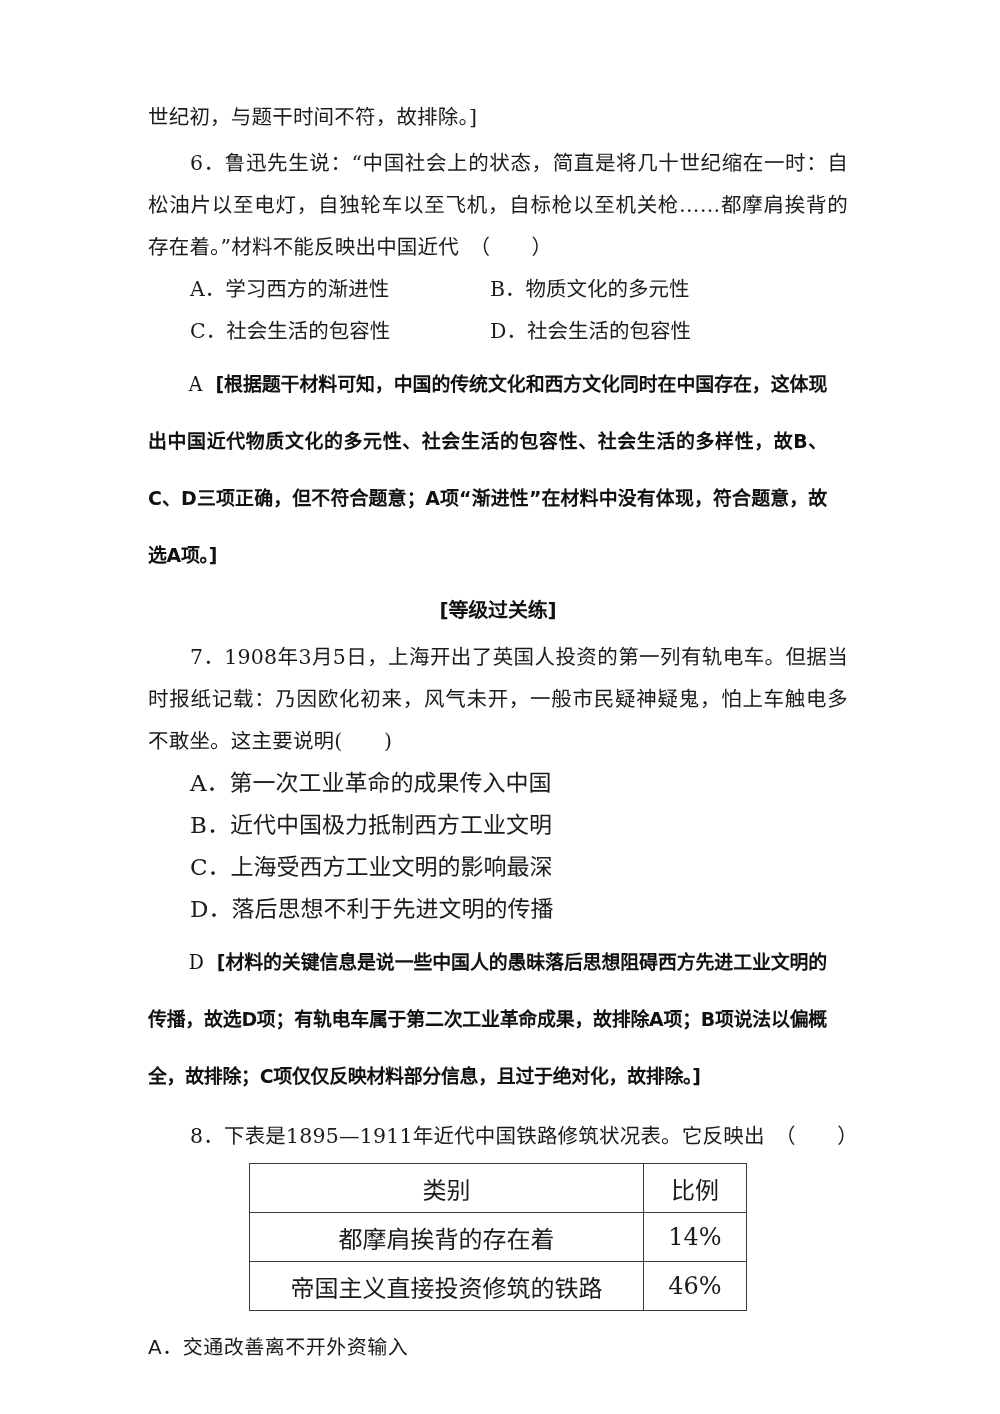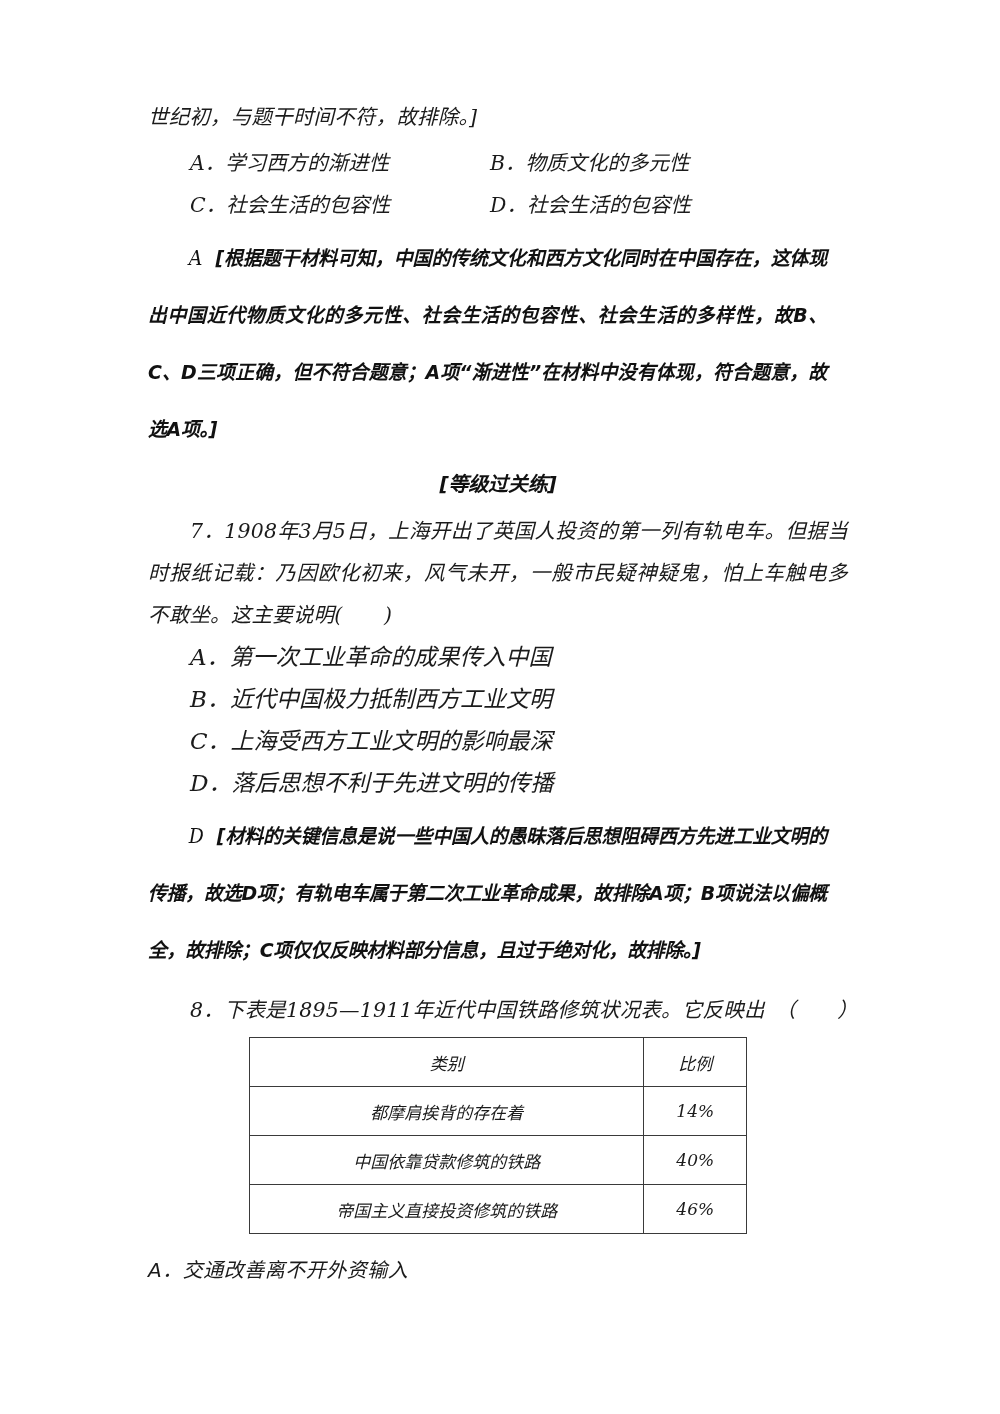--- a/index.html
+++ b/index.html
@@ -17,21 +17,20 @@
     overflow: hidden;
   }
 
   .page {
     position: absolute;
     left: 0;
     top: 0;
     width: 864px;
     height: 1414px;
     background: #ffffff;
-    font-style: italic;
   }
 
   .content {
     position: absolute;
     left: 148px;
     top: 96px;
     width: 700px;
   }
 
   
@@ -108,21 +107,21 @@
   
   .table-wrap {
     display: flex;
     justify-content: center;
     margin-top: 6px;
   }
   table.rail-table {
     border-collapse: collapse;
     width: 498px;
     font-family: "DejaVu Serif", "Liberation Serif", serif;
-    font-size: 17px;
+    font-size: 24px;
     color: #1b1b1b;
   }
   table.rail-table td {
     border: 1px solid #3a3a3a;
     text-align: center;
     height: 44px;
     padding: 2px 4px;
     vertical-align: middle;
   }
   table.rail-table td.cat { width: 402px; }
@@ -145,20 +144,21 @@
 
 <div class="page">
   <div class="content">
 
     <div class="q-block">
       <span class="exp-inline">世纪初，与题干时间不符，故排除。]</span>
     </div>
 
     <div class="spacer-sm"></div>
 
+    <div class="q-block indent">6．鲁迅先生说：“中国社会上的状态，简直是将几十世纪缩在一时：自松油片以至电灯，自独轮车以至飞机，自标枪以至机关枪……都摩肩挨背的存在着。”材料不能反映出中国近代　（　　）</div>
 
     <div class="opt-row">
       <span class="opt col1">A．学习西方的渐进性</span>
       <span class="opt col2">B．物质文化的多元性</span>
     </div>
     <div class="opt-row">
       <span class="opt col1">C．社会生活的包容性</span>
       <span class="opt col2">D．社会生活的包容性</span>
     </div>
 
@@ -194,24 +194,20 @@
         <tbody>
           <tr>
             <td class="cat">类别</td>
             <td class="ratio">比例</td>
           </tr>
           <tr>
             <td class="cat">都摩肩挨背的存在着</td>
             <td class="ratio">14%</td>
           </tr>
           <tr>
-            <td class="cat">中国依靠贷款修筑的铁路</td>
-            <td class="ratio">40%</td>
-          </tr>
-          <tr>
             <td class="cat">帝国主义直接投资修筑的铁路</td>
             <td class="ratio">46%</td>
           </tr>
         </tbody>
       </table>
     </div>
 
     <div class="tail-line">A．交通改善离不开外资输入</div>
 
   </div>

